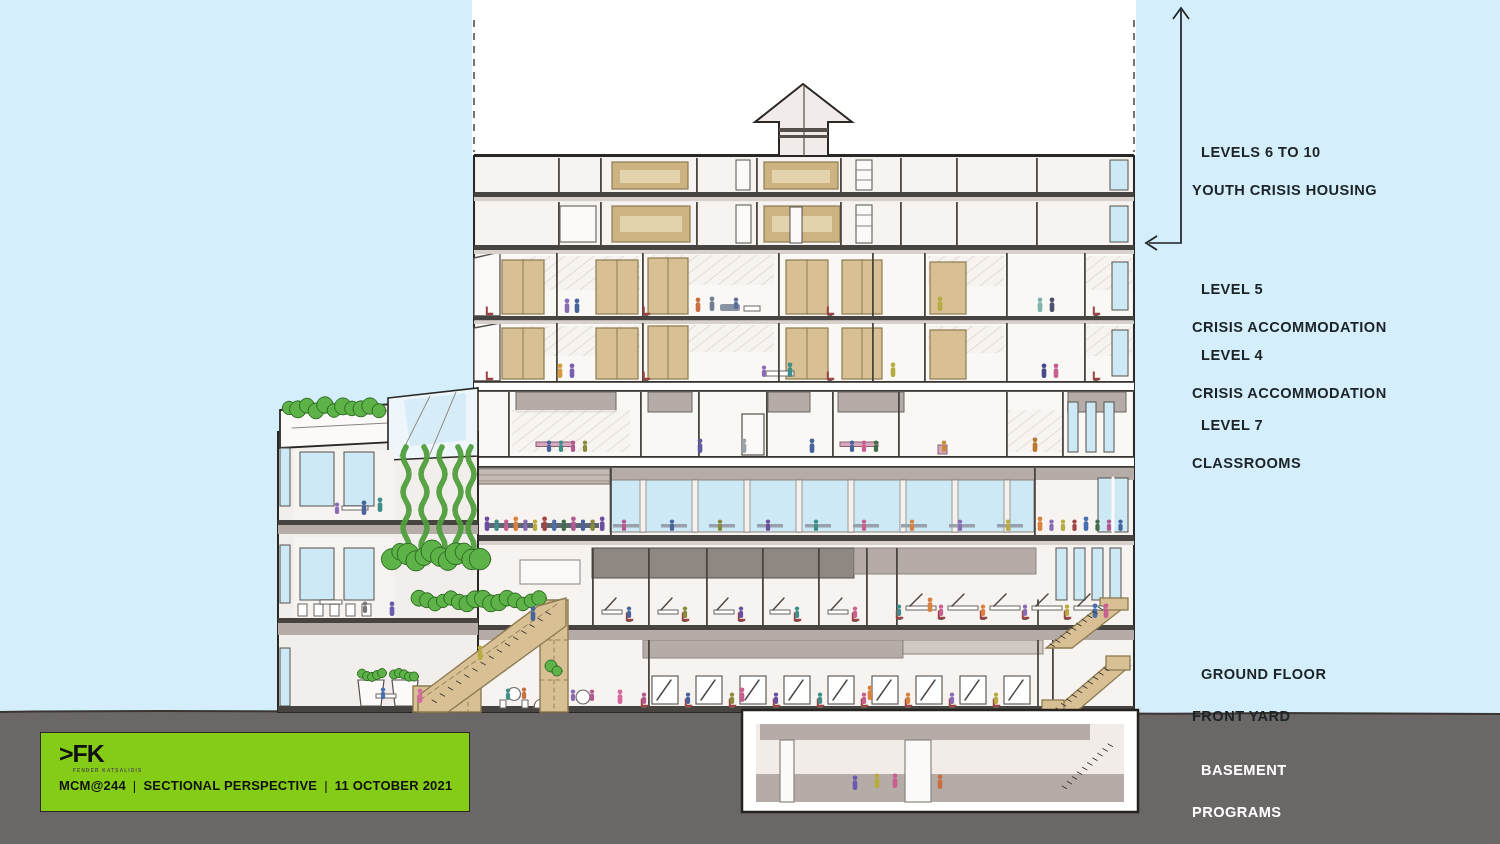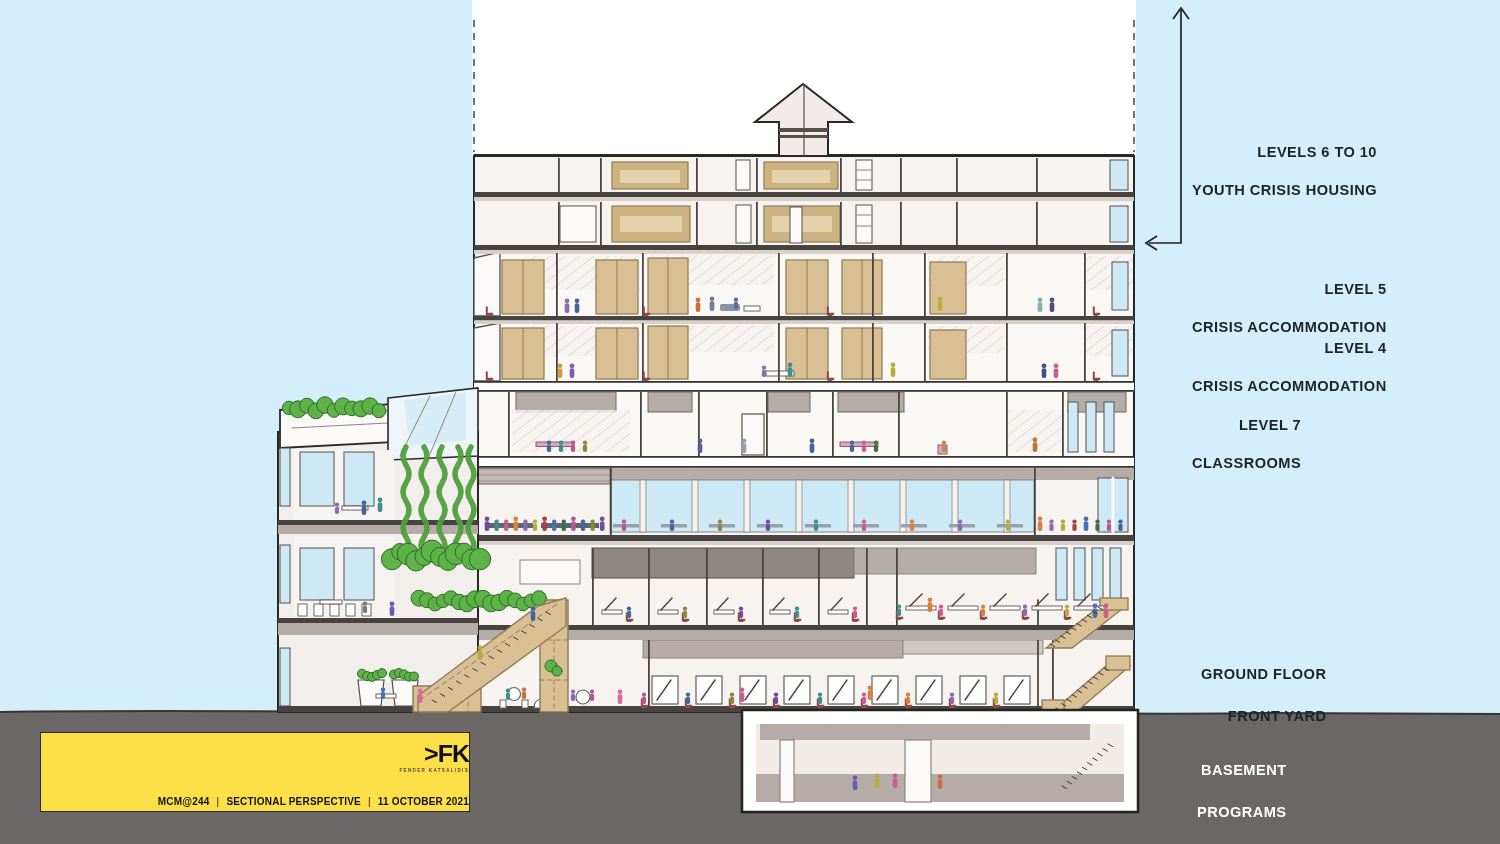--- a/index.html
+++ b/index.html
@@ -1,31 +1,31 @@
 <!DOCTYPE html>
 <html><head>
 <meta charset="utf-8">
 <style>
   html,body{margin:0;padding:0;background:#222;}
   .stage{position:relative;width:1500px;height:844px;overflow:hidden;
-         font-family:"Liberation Sans",sans-serif;background:#d4eefb;text-align:right;}
+         font-family:"Liberation Sans",sans-serif;background:#d4eefb;}
   .stage svg{position:absolute;left:0;top:0;}
   
   .lvl{position:absolute;left:1192px;color:#1d2427;
        font-size:14.6px;line-height:19px;font-weight:600;letter-spacing:.45px;white-space:pre;}
   .lvl .t2{display:block;}
   .lvl.spread{line-height:21px;font-weight:700;}
   .lvl.onground{color:#ffffff;}
   
-  .tblock{position:absolute;left:40px;top:732px;width:430px;height:80px;background:#fde047;
+  .tblock{position:absolute;left:40px;top:732px;width:430px;height:80px;background:#84cc16;
           border:1.5px solid #2b2724;box-sizing:border-box;padding:11px 0 0 18px;color:#101010;}
   .tblock .logo{font-size:25px;font-weight:900;letter-spacing:-1px;line-height:22px;
                 transform:scaleY(.92);transform-origin:left top;display:inline-block;}
   .tblock .firm{font-size:4.6px;letter-spacing:1.3px;color:#4d4d4d;font-weight:700;margin:0 0 0 14px;}
-  .tblock .line{margin-top:23px;font-size:10px;font-weight:700;letter-spacing:.2px;white-space:nowrap;}
+  .tblock .line{margin-top:5px;font-size:13px;font-weight:700;letter-spacing:.2px;white-space:nowrap;}
   .tblock .sep{margin:0 7px;font-weight:400;}
 </style>
 </head>
 <body>
 
 <div class="stage">
 
 <svg width="1500" height="844" viewBox="0 0 1500 844">
   <defs>
     <pattern id="hatch" width="9" height="9" patternTransform="rotate(52)" patternUnits="userSpaceOnUse">
@@ -799,21 +799,21 @@
 </svg>
 
 <div class="lvl" style="top:124px">
   <span>LEVELS 6 TO 10</span>
   <span class="t2">YOUTH CRISIS HOUSING</span>
 </div>
 <div class="lvl" style="top:261px">
   <span>LEVEL 5</span>
   <span class="t2">CRISIS ACCOMMODATION</span>
 </div>
-<div class="lvl" style="top:320px">
+<div class="lvl" style="top:327px">
   <span>LEVEL 4</span>
   <span class="t2">CRISIS ACCOMMODATION</span>
 </div>
 <div class="lvl" style="top:397px">
   <span>LEVEL 7</span>
   <span class="t2">CLASSROOMS</span>
 </div>
 <div class="lvl spread onground" style="top:739px">
   <span>BASEMENT</span>
   <span class="t2" style="font-weight:600">PROGRAMS</span>

